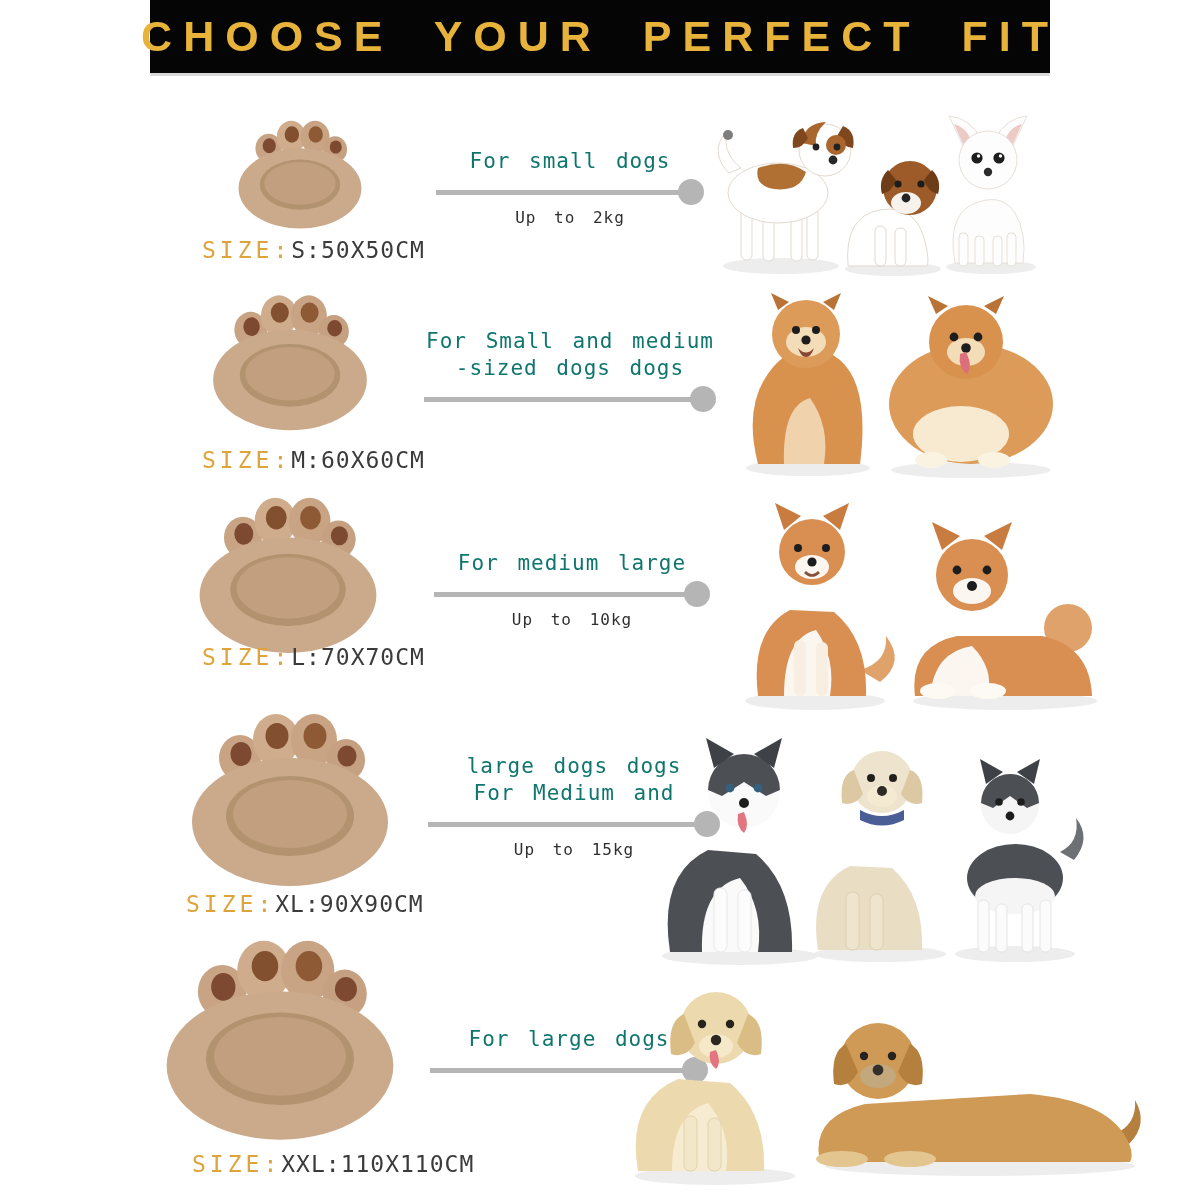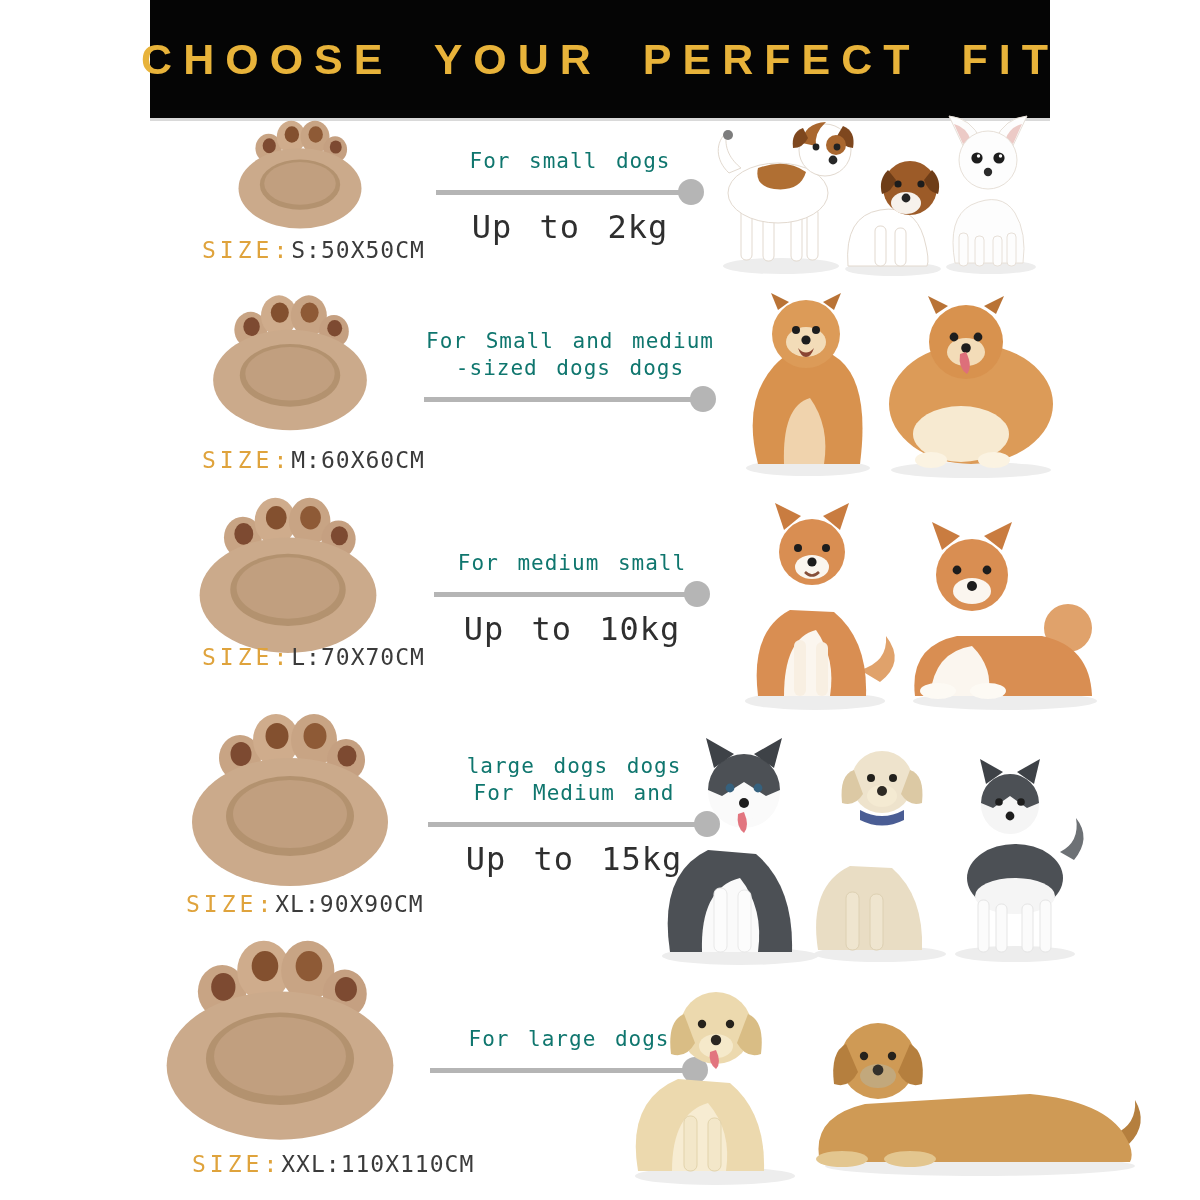--- a/index.html
+++ b/index.html
@@ -2,21 +2,21 @@
 <html><head>
 <meta charset="utf-8">
 <style>
   html,body{margin:0;padding:0;background:#ffffff;}
   .canvas{
     position:relative;width:1200px;height:1200px;background:#ffffff;
     overflow:hidden;font-family:"Liberation Sans", sans-serif;
   }
   
   .banner{
-    position:absolute;left:150px;top:0;width:900px;height:118px;
+    position:absolute;left:150px;top:0;width:900px;height:73px;
     background:#050505;display:flex;align-items:center;justify-content:center;
     box-shadow:0 3px 0 rgba(0,0,0,0.15);
   }
   .banner h1{
     margin:0;color:#e8b33a;font-size:43px;font-weight:bold;
     letter-spacing:11px;word-spacing:18px;white-space:nowrap;
     font-family:"Liberation Sans", sans-serif;
   }
   
   .bed{position:absolute;}
@@ -28,21 +28,21 @@
   .size-v{color:#3b3b3b;}
   .mid{position:absolute;text-align:center;}
   .desc{
     font-family:"DejaVu Sans Mono", monospace;font-size:21px;color:#0f766e;
     line-height:27px;letter-spacing:1px;word-spacing:5px;white-space:nowrap;
   }
   .rule{position:relative;height:28px;margin:3px 0 2px;}
   .rule-line{position:absolute;left:0;right:12px;top:12px;height:5px;background:#b5b5b5;}
   .rule-dot{position:absolute;right:0;top:1px;width:26px;height:26px;border-radius:50%;background:#b5b5b5;}
   .weight{
-    font-family:"DejaVu Sans Mono", monospace;font-size:32px;color:#2f2f2f;
+    font-family:"DejaVu Sans Mono", monospace;font-size:16px;color:#2f2f2f;
     letter-spacing:1px;word-spacing:7px;white-space:nowrap;
   }
   .dogs{position:absolute;}
   
   .bed-1{left:236px;top:118px;width:128px;height:112px}
   .bed-2{left:210px;top:292px;width:160px;height:140px}
   .bed-3{left:196px;top:494px;width:184px;height:161px}
   .bed-4{left:188px;top:710px;width:204px;height:178px}
   .bed-5{left:162px;top:936px;width:236px;height:206px}
   .size-1{left:202px;top:237px}
@@ -207,21 +207,21 @@
   </section>
 
   <section>
     <svg class="bed bed-3" viewBox="0 0 204 178">
         <use href="#paw-bed"></use>
       </svg>
     <div class="size size-3">
       <span class="size-k">SIZE:</span><span class="size-v">L:70X70CM</span>
     </div>
     <div class="mid mid-3">
-      <div class="desc">For medium small</div>
+      <div class="desc">For medium large</div>
       <div class="desc"></div>
       <div class="rule">
         <div class="rule-line"></div>
         <div class="rule-dot"></div>
       </div>
       <div class="weight">Up to 10kg</div>
     </div>
     <svg class="dogs dogs-3" viewBox="0 0 397 229">
       <ellipse cx="105" cy="211" rx="70" ry="9" fill="#ededed"></ellipse>
       <ellipse cx="295" cy="211" rx="92" ry="9" fill="#ededed"></ellipse>

